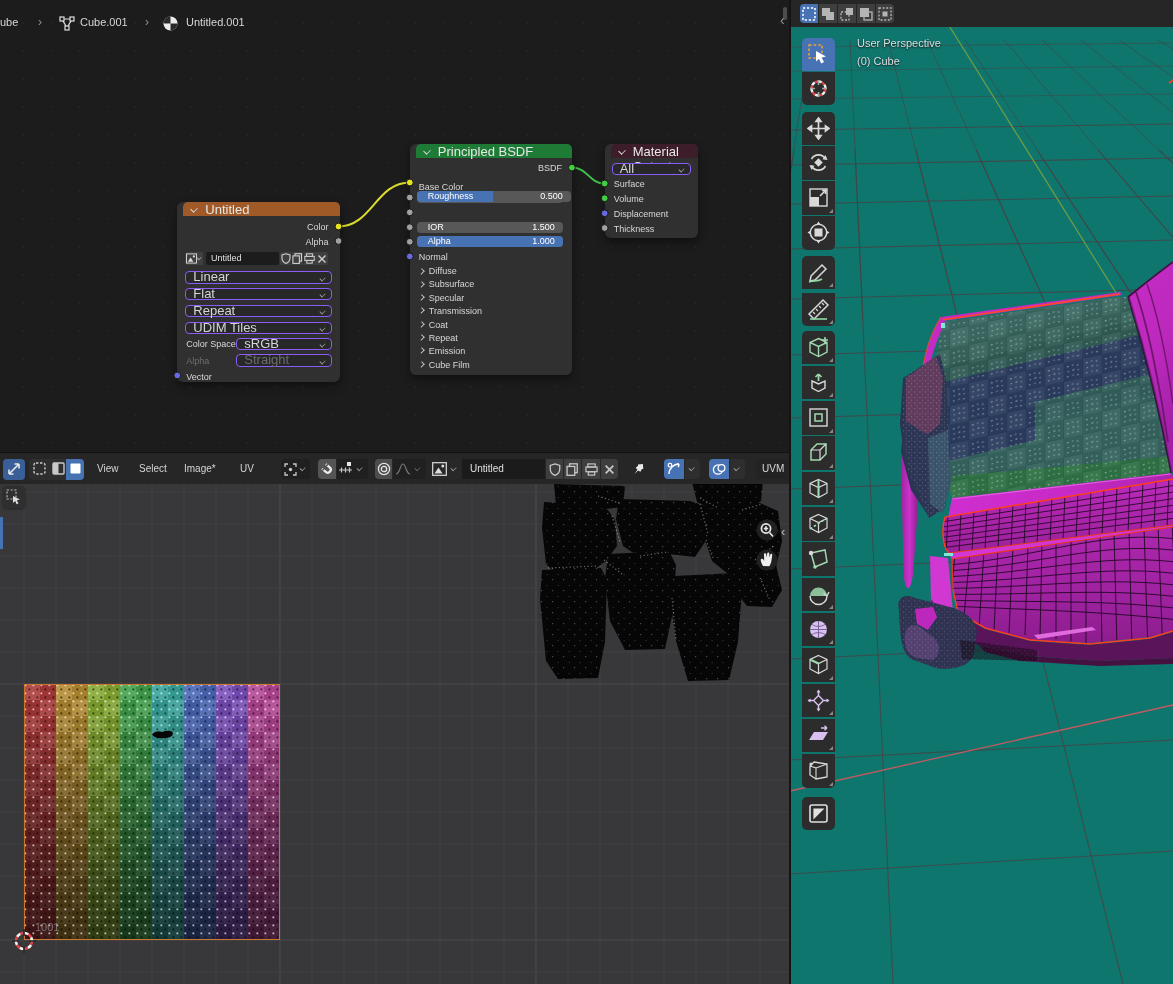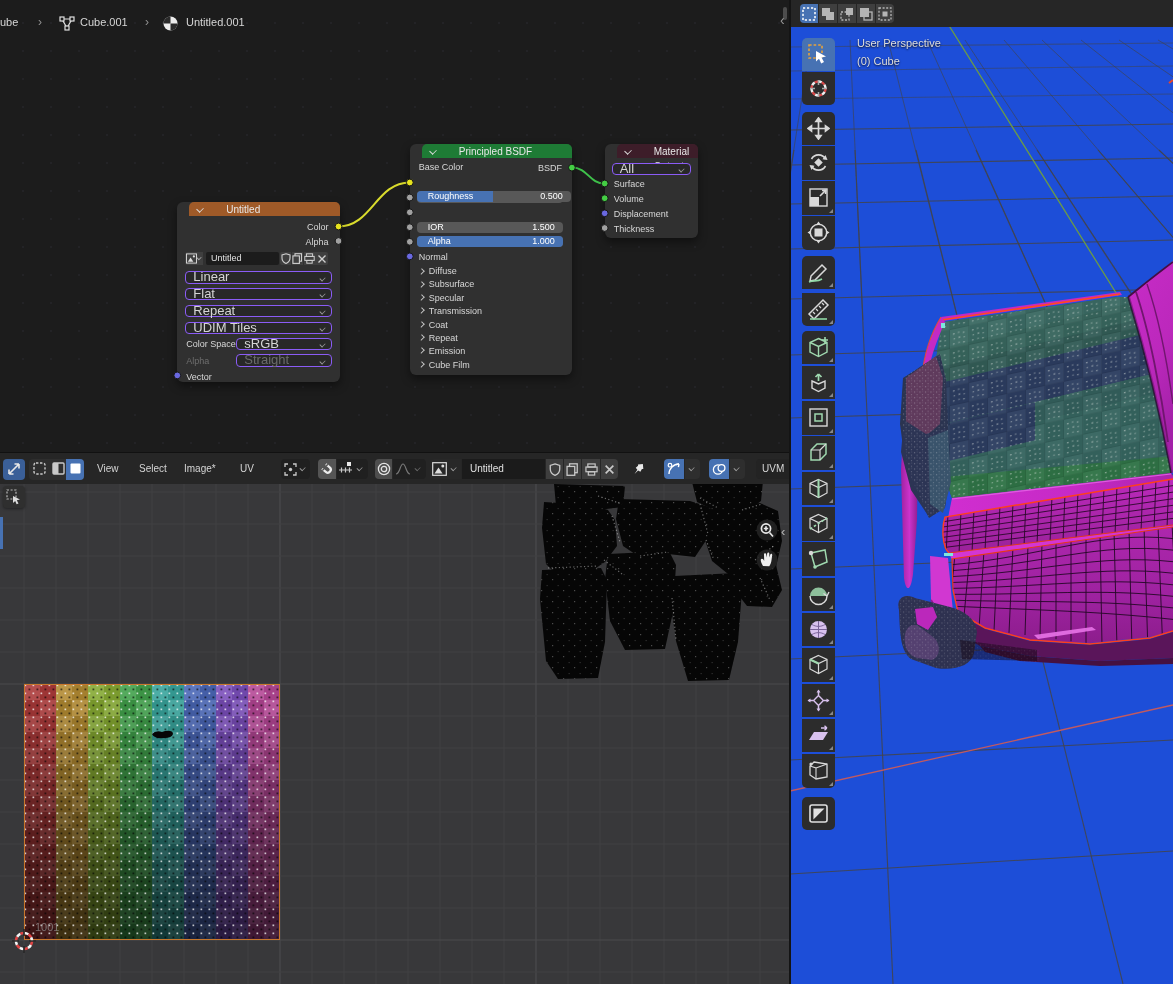--- a/index.html
+++ b/index.html
@@ -2,22 +2,22 @@
 <html><head><meta charset="utf-8"><style>
 *{margin:0;padding:0;box-sizing:border-box}
 html,body{width:1173px;height:984px;overflow:hidden;background:#1d1d1d;
  font-family:"Liberation Sans",sans-serif;-webkit-font-smoothing:antialiased}
 .abs{position:absolute}
 #shader{position:absolute;left:0;top:0;width:790px;height:452px;background:#1c1c1c;
  background-image:radial-gradient(circle,#232326 1.1px,transparent 1.2px);
  background-size:28px 28px;background-position:9px 9px;overflow:hidden}
 .node{position:absolute;background:#303030;border-radius:6px;
  box-shadow:0 4px 10px rgba(0,0,0,.45);font-size:9px;color:#dcdcdc}
-.nhead{position:absolute;left:12px;top:0;right:0;height:14px;border-radius:5px 5px 0 0;
- color:#e8e8e8;line-height:15px;padding-left:37px;font-size:10px}
+.nhead{position:absolute;left:6px;top:0;right:0;height:14px;border-radius:5px 5px 0 0;
+ color:#e8e8e8;line-height:15px;padding-left:22px;font-size:13px}
 .nhead:before{content:"";position:absolute;left:8px;top:4px;width:5px;height:5px;
  border-left:1.5px solid #ddd;border-bottom:1.5px solid #ddd;transform:rotate(-45deg) scale(1,.8)}
 .slider{position:absolute;background:#585858;border-radius:4px;height:11px;overflow:hidden;
  color:#fff;font-size:9px;line-height:11px}
 .slider .fill{position:absolute;left:0;top:0;bottom:0;background:#4772b3}
 .slider .l{position:absolute;left:11px;top:0}
 .slider .r{position:absolute;right:8px;top:0}
 .dd{position:absolute;background:#282828;border:1px solid #8b5cf6;border-radius:4px;height:12.5px;
  color:#d5d5d5;font-size:13px;line-height:10.5px;padding-left:7px}
 .dd:after{content:"";position:absolute;right:6px;top:3.5px;width:4px;height:4px;
@@ -98,21 +98,21 @@
 <div class="dd" style="left:8px;top:119.7px;width:146.5px">UDIM Tiles</div>
 <div class="rowl" style="left:9px;top:137px">Color Space</div>
 <div class="dd" style="left:59px;top:135.8px;width:95.5px">sRGB</div>
 <div class="rowl" style="left:9px;top:153.5px;color:#6e6e6e">Alpha</div>
 <div class="dd" style="left:59px;top:152.4px;width:95.5px;color:#6b6b6b">Straight</div>
 <div class="rowl" style="left:9px;top:170px">Vector</div>
 </div>
 <div class="node" style="left:409.8px;top:144px;width:162.3px;height:231px">
 <div class="nhead" style="background:#1e7b35">Principled BSDF</div>
 <div class="rowr" style="right:10px;top:19px">BSDF</div>
-<div class="rowl" style="left:9px;top:18px">Base Color</div>
+<div class="rowl" style="left:9px;top:38px">Base Color</div>
 <div class="slider" style="left:7px;top:48.0px;width:146px">
         <span class="l">Metallic</span>
         <span class="r">0.000</span>
       </div>
 <div class="slider" style="left:7px;top:47px;width:154px">
         <div class="fill" style="width:49.6%"></div>
         <span class="l">Roughness</span>
         <span class="r">0.500</span>
       </div>
 <div class="slider" style="left:7px;top:77.7px;width:146px">
@@ -406,21 +406,21 @@
 <text x="781" y="536" font-size="13" fill="#b5b5b5" font-family="Liberation Sans">‹</text>
 </svg>
 
 <div class="abs" style="left:3px;top:486px;width:22px;height:22px;background:#2f2f2f;border-radius:4px;box-shadow:0 1px 3px rgba(0,0,0,.4)">
 <svg width="16" height="16" viewBox="0 0 16 16" style="position:absolute;left:3px;top:3px">
 <rect x="1" y="1" width="9" height="9" fill="none" stroke="#bbb" stroke-width="1.2" stroke-dasharray="2 1.6"></rect>
 <path d="M7 7 L14 10.5 L10.8 11.3 L12.5 14.5 L10.6 15.3 L9.2 12 L7 14 Z" fill="#ddd"></path>
     </svg>
   </div>
 <div class="abs" style="left:0;top:517px;width:2.5px;height:32px;background:#4772b3"></div>
-<div class="abs" style="left:790px;top:0;width:383px;height:984px;background:#1d4ed8;overflow:hidden">
+<div class="abs" style="left:790px;top:0;width:383px;height:984px;background:#0f766e;overflow:hidden">
 <svg class="abs" style="left:0;top:0" width="383" height="984" viewBox="790 0 383 984">
       <defs>
         <pattern id="tsp" width="19" height="19" patternUnits="userSpaceOnUse" patternTransform="skewY(-12)">
 <rect x="3" y="4" width="1.5" height="1.3" fill="rgba(228,234,228,.55)"></rect>
 <rect x="8" y="3.4" width="1.3" height="1.3" fill="rgba(228,234,228,.45)"></rect>
 <rect x="13" y="4.4" width="1.4" height="1.3" fill="rgba(228,234,228,.5)"></rect>
 <rect x="3.6" y="9" width="1.3" height="1.3" fill="rgba(228,234,228,.45)"></rect>
 <rect x="8.6" y="8.4" width="1.5" height="1.4" fill="rgba(228,234,228,.55)"></rect>
 <rect x="13.6" y="9" width="1.3" height="1.3" fill="rgba(228,234,228,.42)"></rect>
 <rect x="3" y="14" width="1.4" height="1.3" fill="rgba(228,234,228,.5)"></rect>

